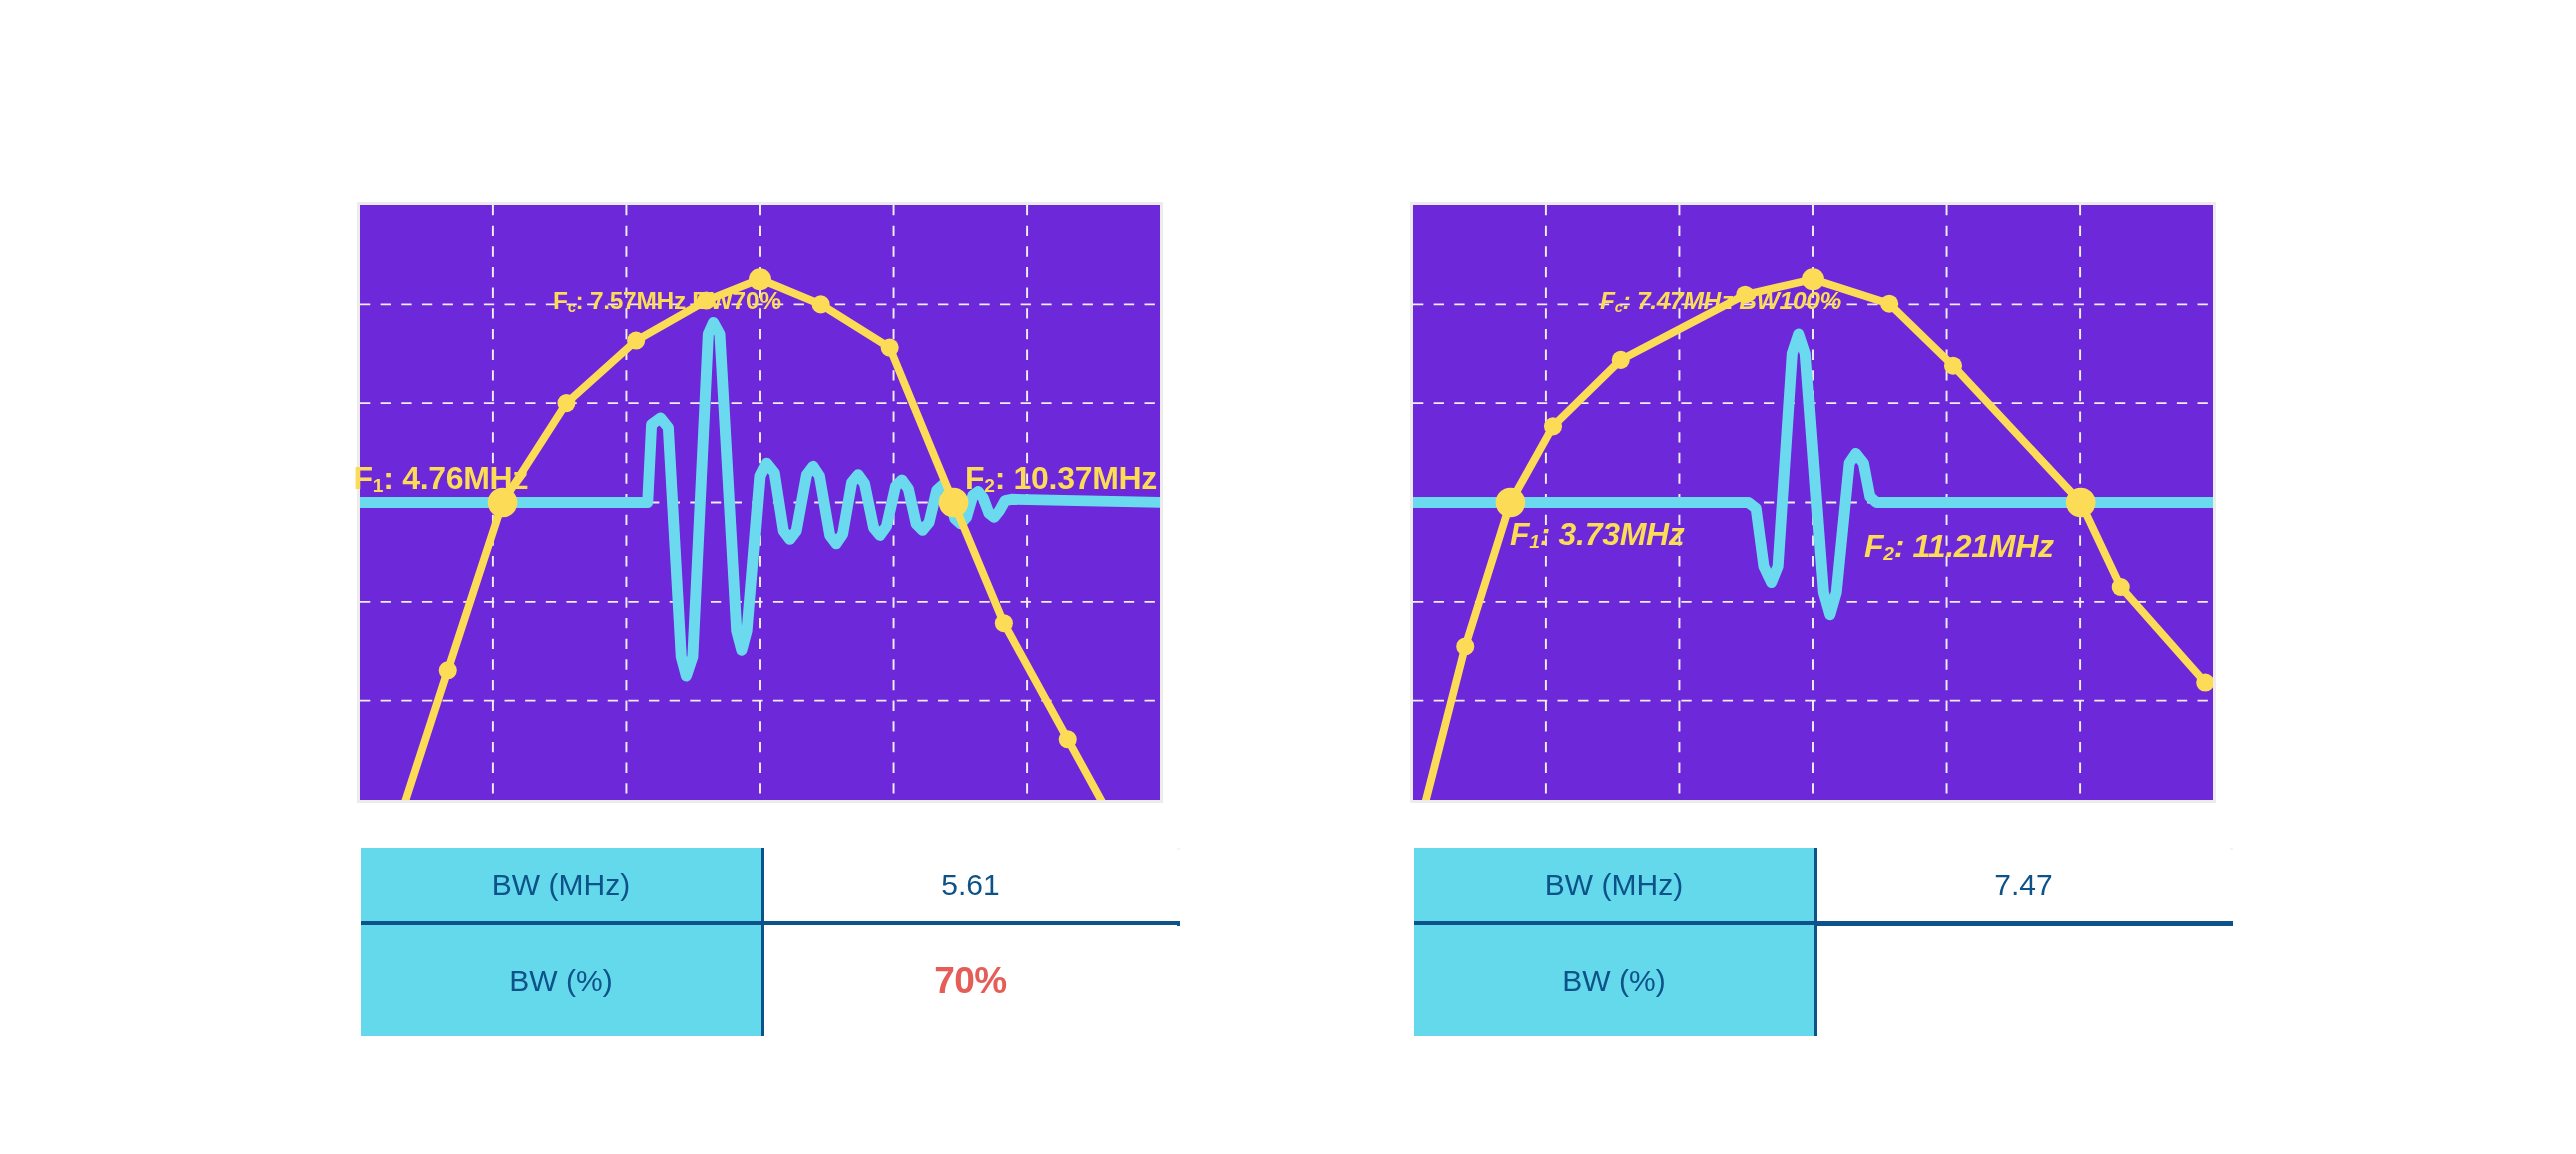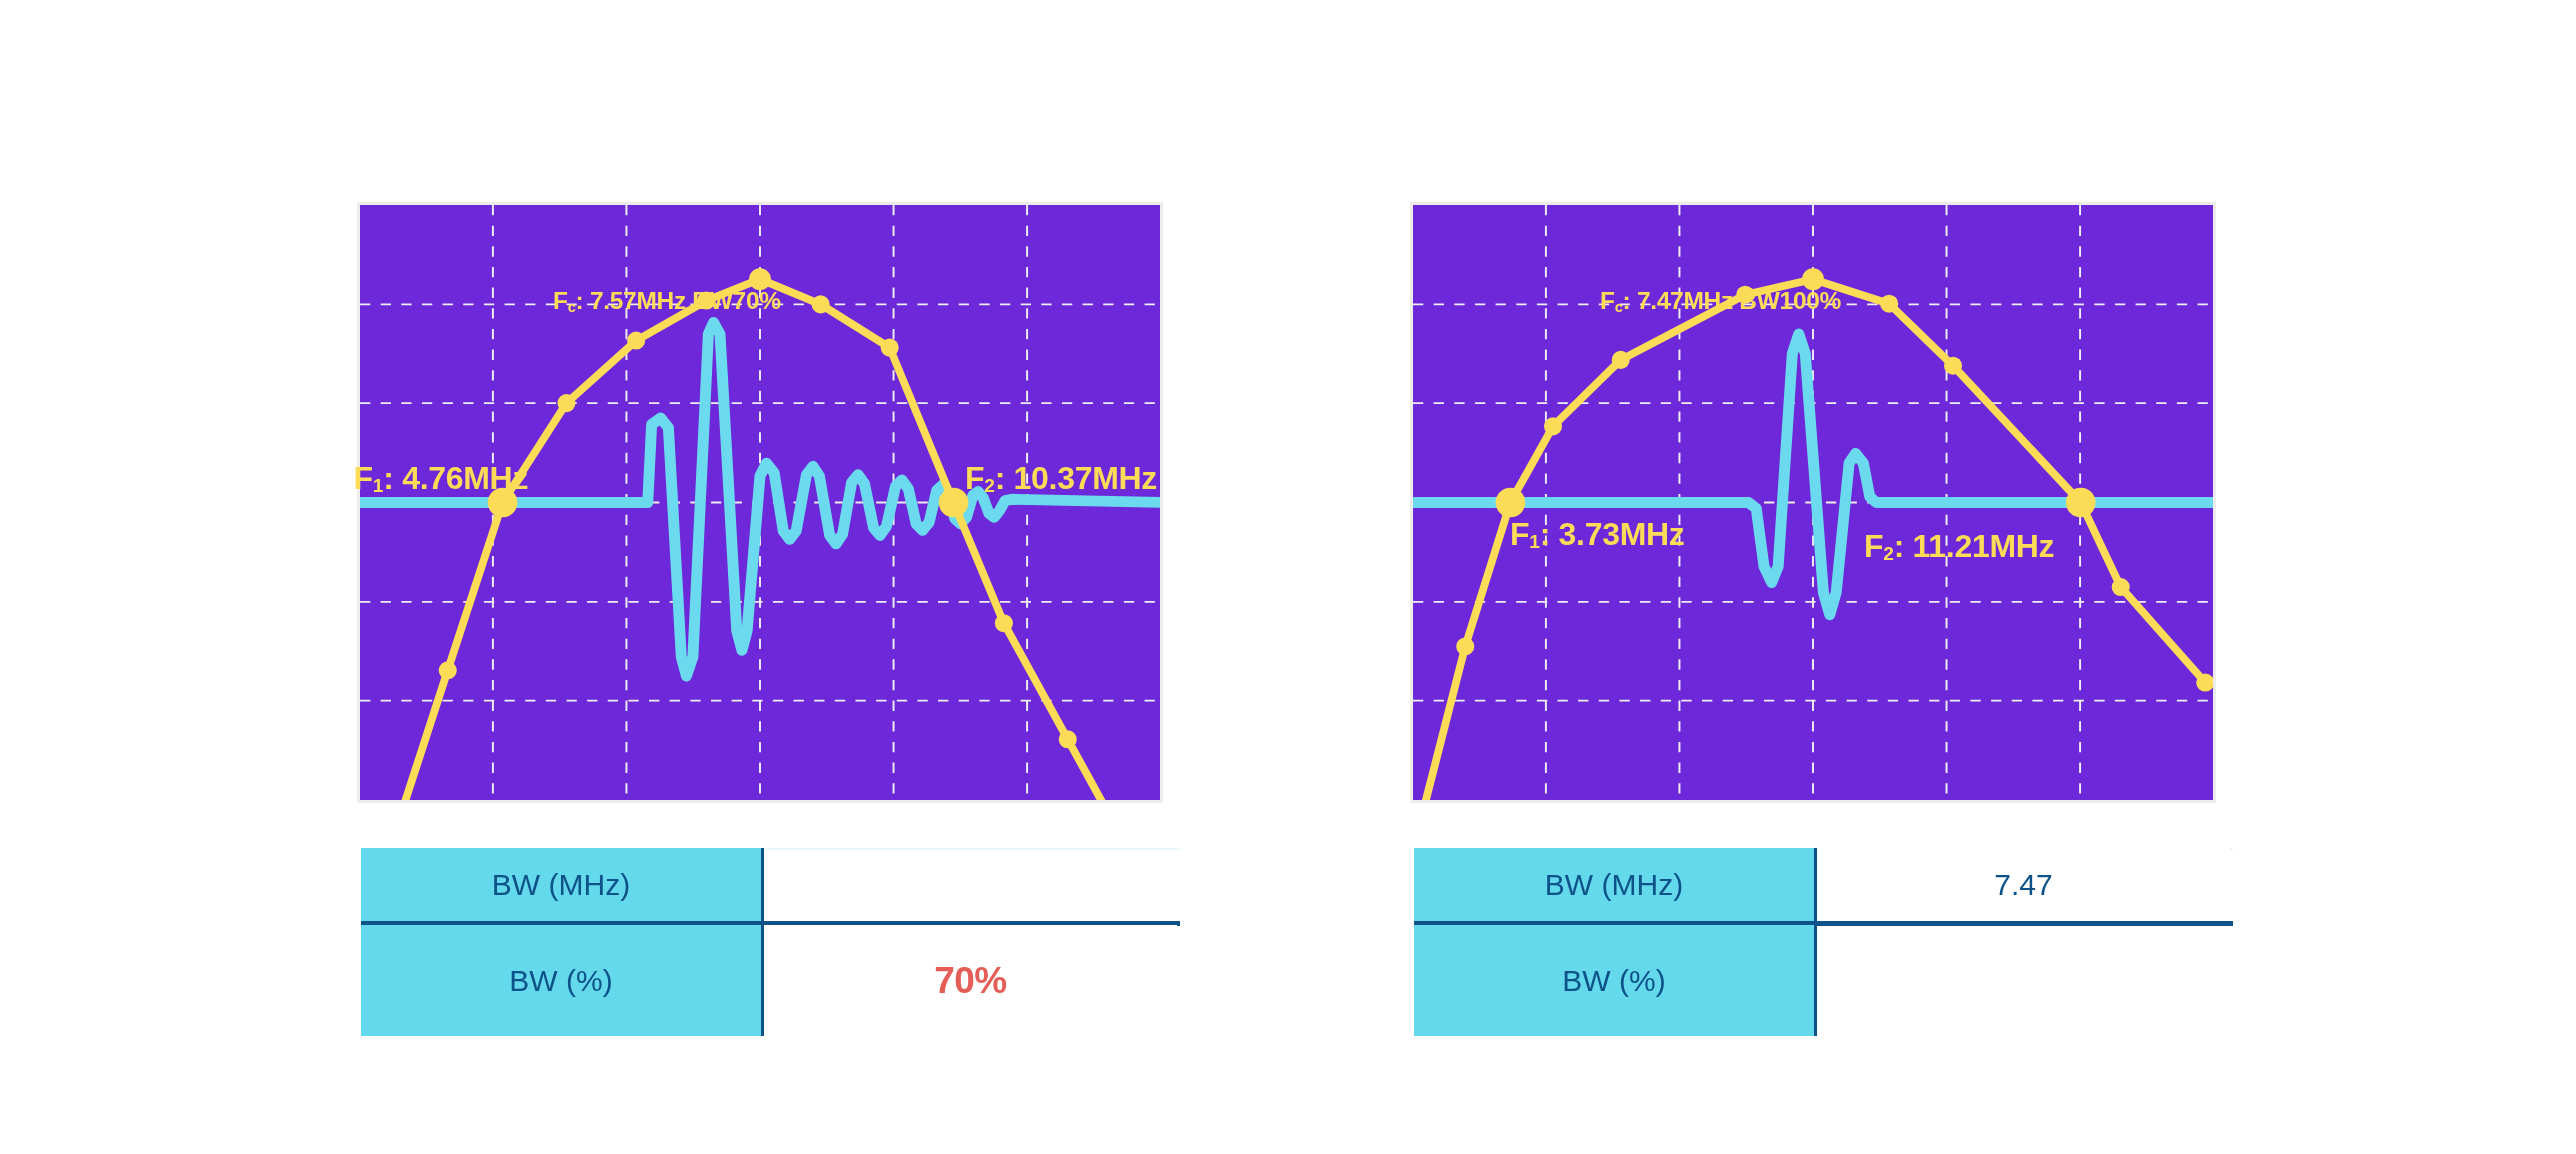--- a/index.html
+++ b/index.html
@@ -128,33 +128,36 @@
       <span>F</span><sub>2</sub><span>: 10.37MHz</span>
     </div>
   </div>
 
   <div class="tbl" style="left:361px;top:848px;width:819px;height:189px;">
 
     <div class="toprule" style="left:403px;top:0px;width:416px;"></div>
 
     <div class="trow" style="top:0px;height:73px;">
       <div class="lcell" style="width:403px;height:73px;">BW (MHz)</div>
+      <div class="vcell" style="width:413px;height:73px;">
+        <span class="vnum">5.61</span>
+      </div>
     </div>
 
     <div class="hrule" style="left:0px;top:73px;width:819px;"></div>
 
     <div class="trow" style="top:77px;height:111px;">
       <div class="lcell" style="width:403px;height:111px;">BW (%)</div>
       <div class="vcell" style="width:413px;height:111px;">
         <span class="vpct">70%</span>
       </div>
     </div>
   </div>
 
-  <div class="panel" style="left:1410px;top:202px;width:806px;height:601px;">
+  <div class="panel" style="left:1410px;top:202px;width:806px;height:601px;font-style:italic;">
     <div class="plotarea">
 
       <svg class="gridsvg" viewBox="0 0 1240 922" preserveAspectRatio="none">
         <g stroke="#efefef" stroke-width="3" stroke-dasharray="16 16">
           <line x1="206" y1="0" x2="206" y2="922"></line>
           <line x1="413" y1="0" x2="413" y2="922"></line>
           <line x1="620" y1="0" x2="620" y2="922"></line>
           <line x1="827" y1="0" x2="827" y2="922"></line>
           <line x1="1034" y1="0" x2="1034" y2="922"></line>
           <line x1="0" y1="154" x2="1240" y2="154"></line>

